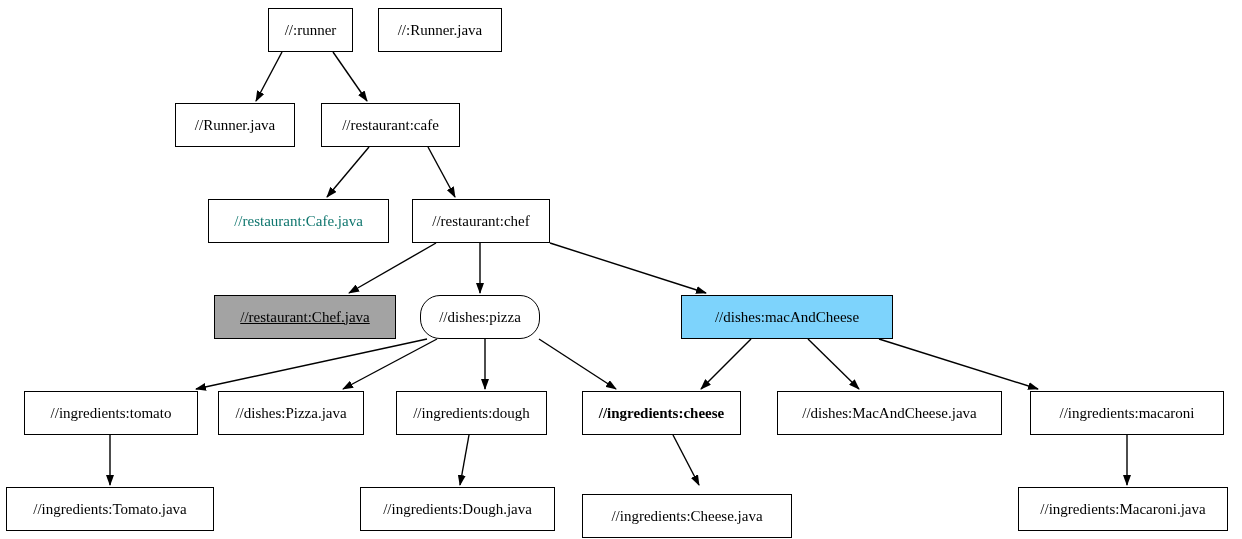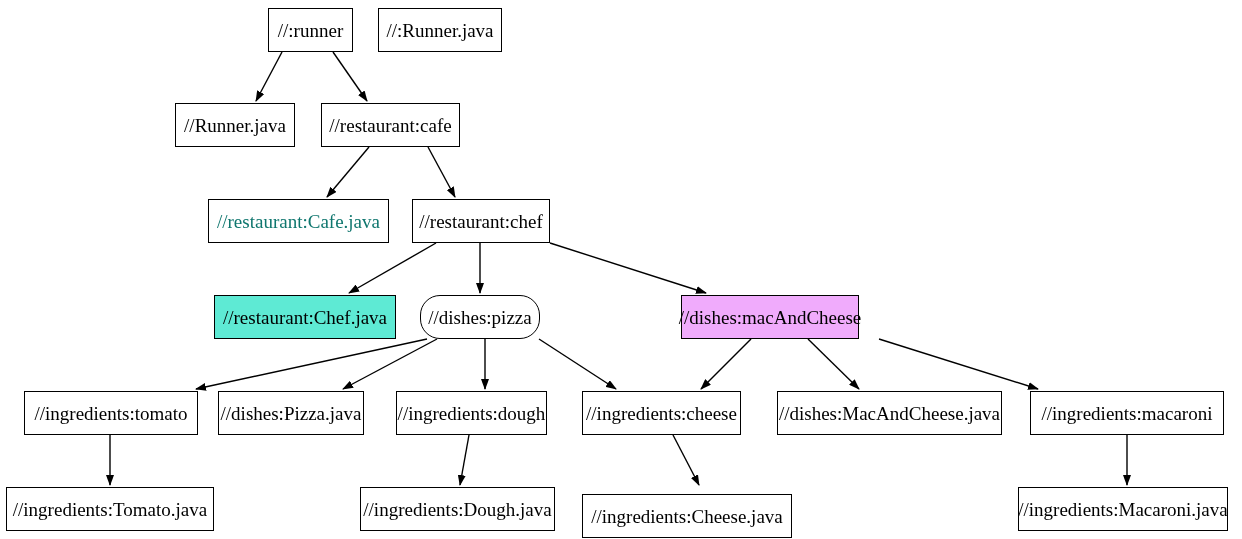--- a/index.html
+++ b/index.html
@@ -24,21 +24,21 @@
   }
   .node {
     position: absolute;
     box-sizing: border-box;
     background: #ffffff;
     border: 1.6px solid #000000;
     color: #000000;
     display: flex;
     align-items: center;
     justify-content: center;
-    font-size: 19px;
+    font-size: 15px;
     line-height: 1;
     white-space: nowrap;
     text-align: center;
   }
 </style>
 </head>
 <body>
 
 <div class="canvas" id="graph-canvas">
   <svg class="edge-layer" id="edge-layer" viewBox="0 0 1242 539" xmlns="http://www.w3.org/2000/svg">
@@ -68,27 +68,27 @@
         <line x1="1127" y1="435" x2="1127" y2="485" stroke="#000000" stroke-width="1.4" marker-end="url(#arrowhead)"></line>
       </g>
   </svg>
   <div id="node-layer">
       <div class="node" style="left: 268px; top: 8px; width: 85px; height: 44px; background: rgb(255, 255, 255); border-color: rgb(0, 0, 0); color: rgb(0, 0, 0);">//:runner</div>
       <div class="node" style="left: 378px; top: 8px; width: 124px; height: 44px; background: rgb(255, 255, 255); border-color: rgb(0, 0, 0); color: rgb(0, 0, 0);">//:Runner.java</div>
       <div class="node" style="left: 175px; top: 103px; width: 120px; height: 44px; background: rgb(255, 255, 255); border-color: rgb(0, 0, 0); color: rgb(0, 0, 0);">//Runner.java</div>
       <div class="node" style="left: 321px; top: 103px; width: 139px; height: 44px; background: rgb(255, 255, 255); border-color: rgb(0, 0, 0); color: rgb(0, 0, 0);">//restaurant:cafe</div>
       <div class="node" style="left: 208px; top: 199px; width: 181px; height: 44px; background: rgb(255, 255, 255); border-color: rgb(0, 0, 0); color: #0f766e;">//restaurant:Cafe.java</div>
       <div class="node" style="left: 412px; top: 199px; width: 138px; height: 44px; background: rgb(255, 255, 255); border-color: rgb(0, 0, 0); color: rgb(0, 0, 0);">//restaurant:chef</div>
-      <div class="node" style="left: 214px; top: 295px; width: 182px; height: 44px; background: #5eead4; border-color: rgb(0, 0, 0); color: rgb(0, 0, 0);">//restaurant:Chef.java</div>
+      <div class="node" style="left: 214px; top: 295px; width: 182px; height: 44px; background: #a3a3a3; border-color: rgb(0, 0, 0); color: rgb(0, 0, 0); text-decoration: underline;">//restaurant:Chef.java</div>
       <div class="node" style="left: 420px; top: 295px; width: 120px; height: 44px; background: rgb(255, 255, 255); border-color: rgb(0, 0, 0); color: rgb(0, 0, 0); border-radius: 20px;">//dishes:pizza</div>
-      <div class="node" style="left: 681px; top: 295px; width: 178px; height: 44px; background: #f0abfc; border-color: rgb(0, 0, 0); color: rgb(0, 0, 0);">//dishes:macAndCheese</div>
+      <div class="node" style="left: 681px; top: 295px; width: 212px; height: 44px; background: #7dd3fc; border-color: rgb(0, 0, 0); color: rgb(0, 0, 0);">//dishes:macAndCheese</div>
       <div class="node" style="left: 24px; top: 391px; width: 174px; height: 44px; background: rgb(255, 255, 255); border-color: rgb(0, 0, 0); color: rgb(0, 0, 0);">//ingredients:tomato</div>
       <div class="node" style="left: 218px; top: 391px; width: 146px; height: 44px; background: rgb(255, 255, 255); border-color: rgb(0, 0, 0); color: rgb(0, 0, 0);">//dishes:Pizza.java</div>
       <div class="node" style="left: 396px; top: 391px; width: 151px; height: 44px; background: rgb(255, 255, 255); border-color: rgb(0, 0, 0); color: rgb(0, 0, 0);">//ingredients:dough</div>
-      <div class="node" style="left: 582px; top: 391px; width: 159px; height: 44px; background: rgb(255, 255, 255); border-color: rgb(0, 0, 0); color: rgb(0, 0, 0);">//ingredients:cheese</div>
+      <div class="node" style="left: 582px; top: 391px; width: 159px; height: 44px; background: rgb(255, 255, 255); border-color: rgb(0, 0, 0); color: rgb(0, 0, 0); font-weight: bold;">//ingredients:cheese</div>
       <div class="node" style="left: 777px; top: 391px; width: 225px; height: 44px; background: rgb(255, 255, 255); border-color: rgb(0, 0, 0); color: rgb(0, 0, 0);">//dishes:MacAndCheese.java</div>
       <div class="node" style="left: 1030px; top: 391px; width: 194px; height: 44px; background: rgb(255, 255, 255); border-color: rgb(0, 0, 0); color: rgb(0, 0, 0);">//ingredients:macaroni</div>
       <div class="node" style="left: 6px; top: 487px; width: 208px; height: 44px; background: rgb(255, 255, 255); border-color: rgb(0, 0, 0); color: rgb(0, 0, 0);">//ingredients:Tomato.java</div>
       <div class="node" style="left: 360px; top: 487px; width: 195px; height: 44px; background: rgb(255, 255, 255); border-color: rgb(0, 0, 0); color: rgb(0, 0, 0);">//ingredients:Dough.java</div>
       <div class="node" style="left: 582px; top: 487px; width: 210px; height: 44px; background: rgb(255, 255, 255); border-color: rgb(0, 0, 0); color: rgb(0, 0, 0); margin-top: 7px;">//ingredients:Cheese.java</div>
       <div class="node" style="left: 1018px; top: 487px; width: 210px; height: 44px; background: rgb(255, 255, 255); border-color: rgb(0, 0, 0); color: rgb(0, 0, 0);">//ingredients:Macaroni.java</div>
     </div>
 </div>
 
 </body></html>

